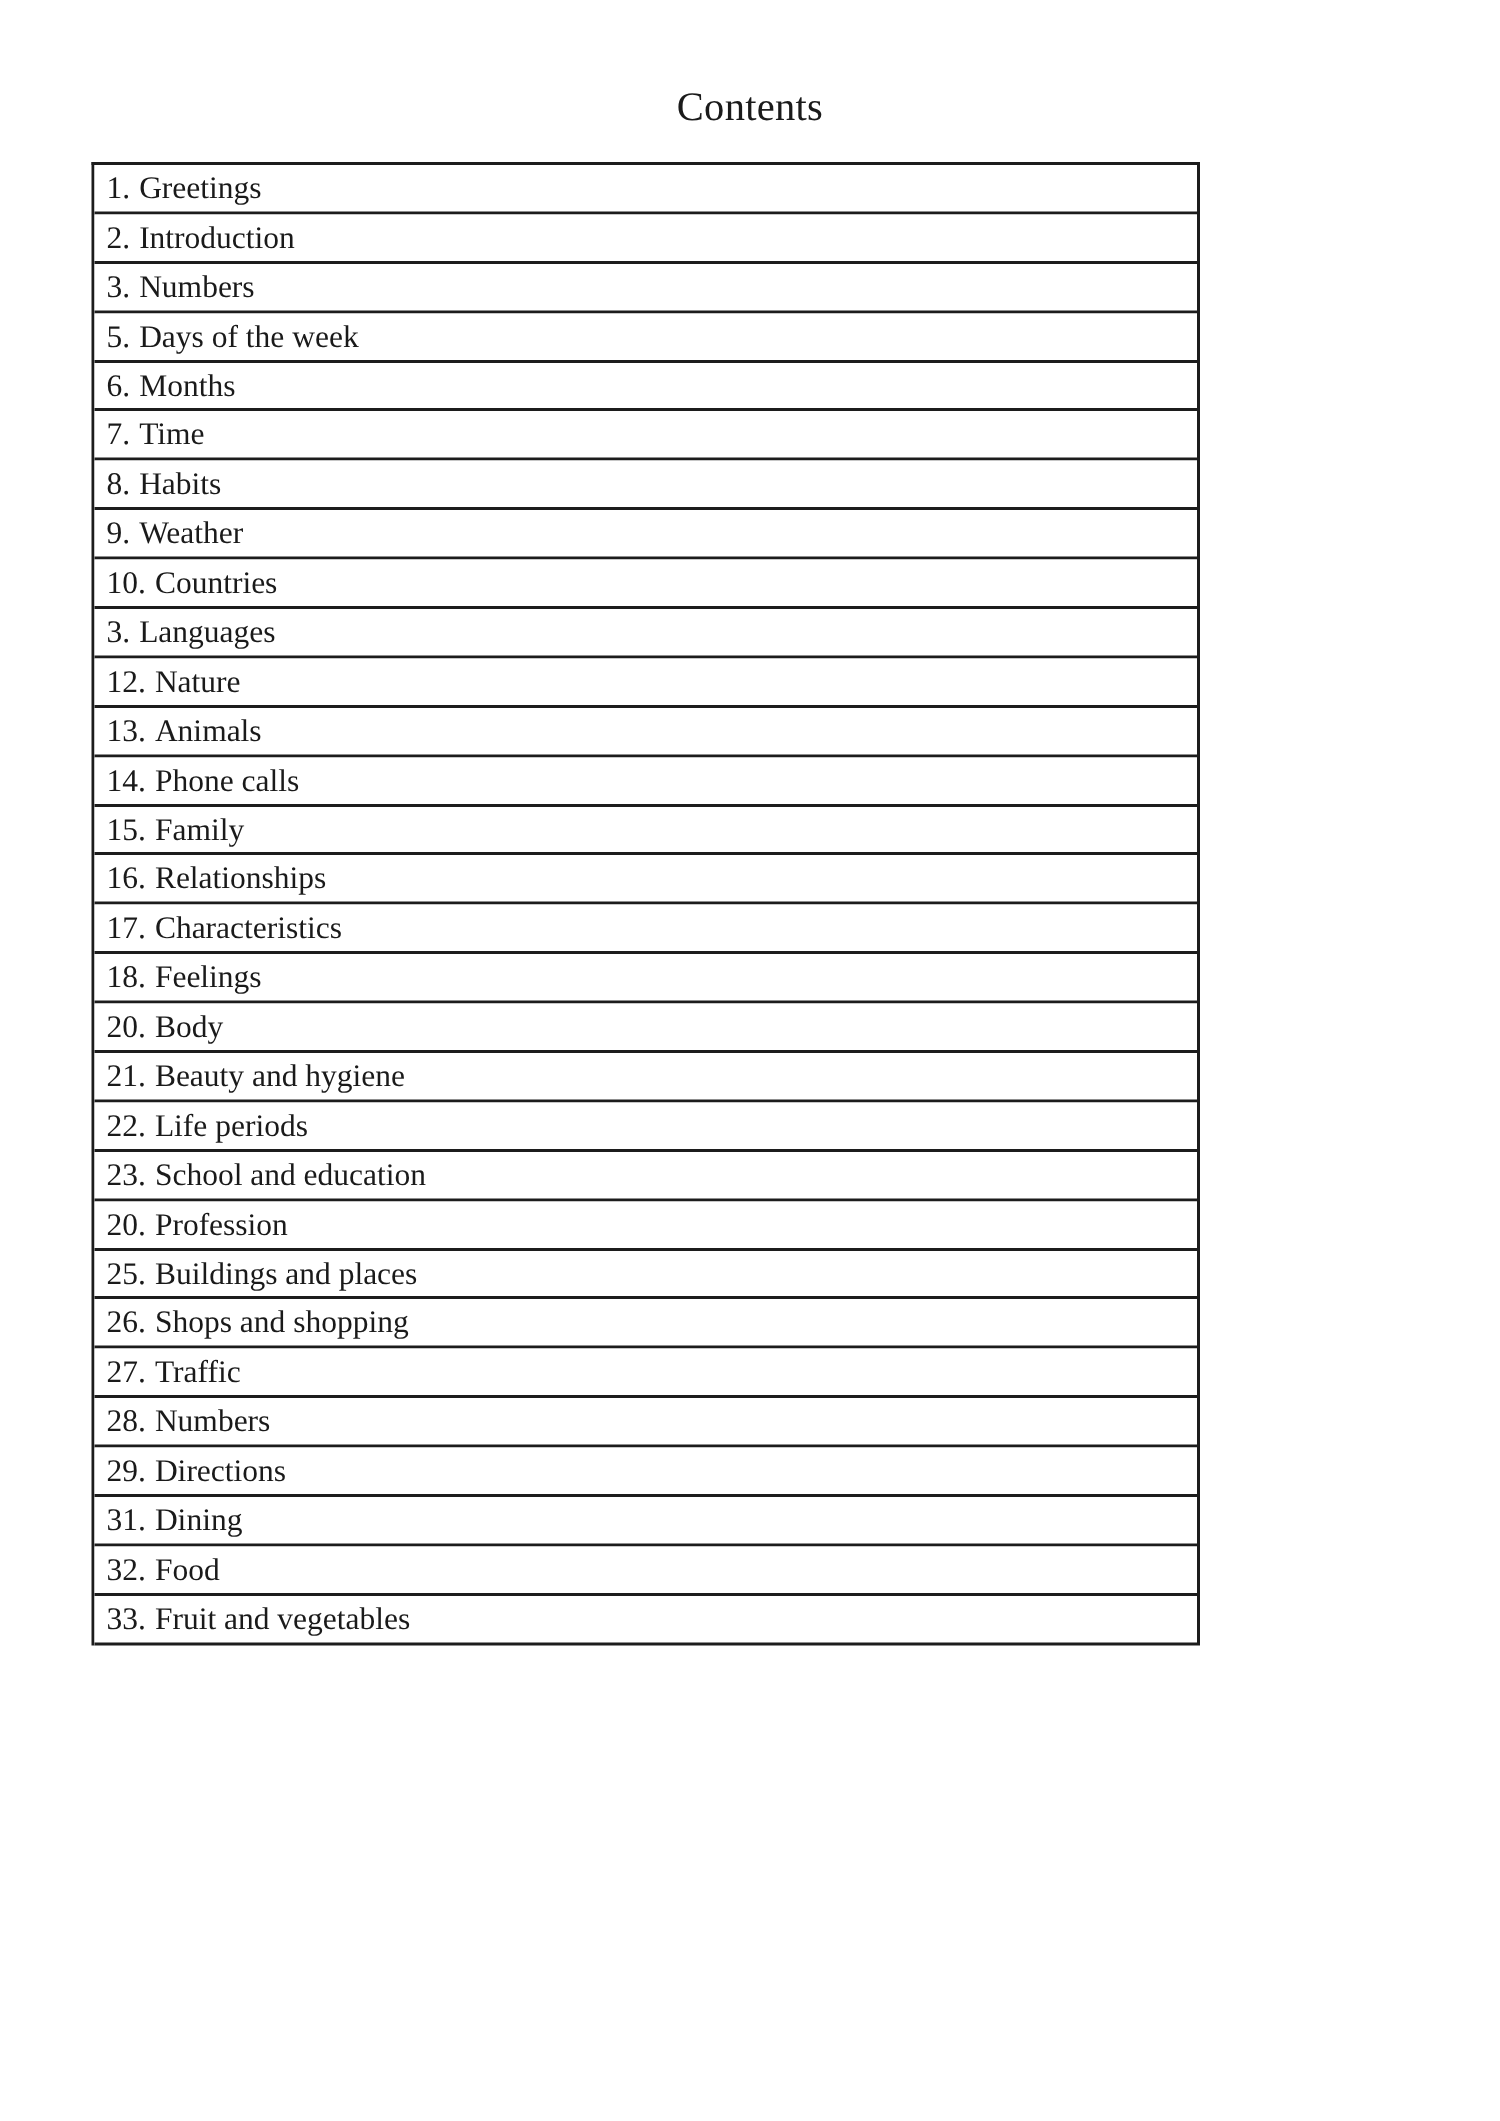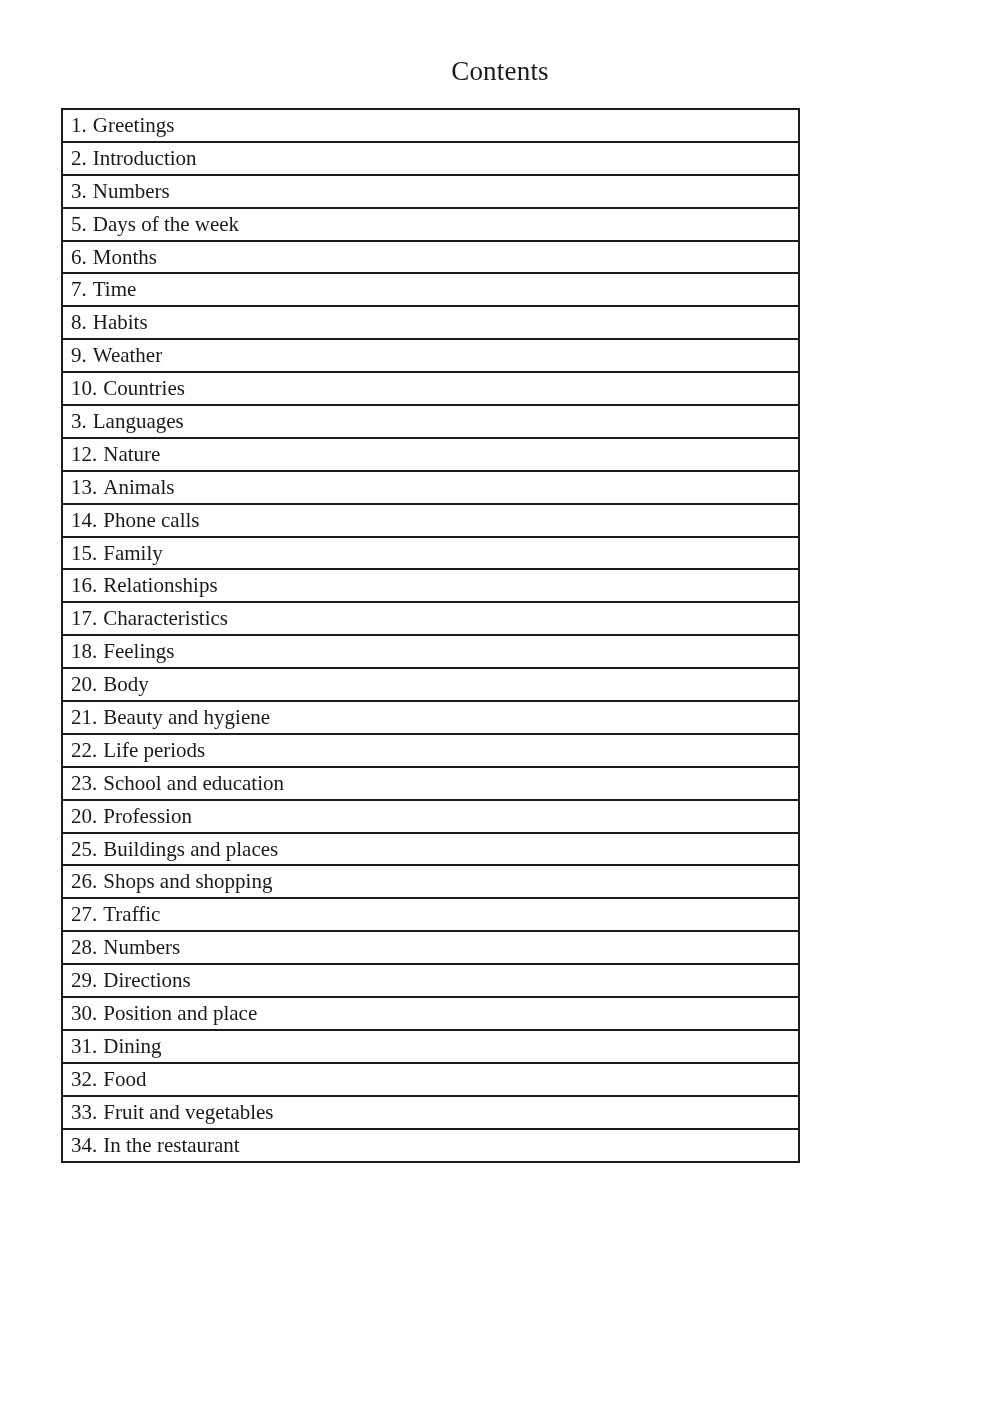--- a/index.html
+++ b/index.html
@@ -185,38 +185,28 @@
       <span class="row-number">28.</span><span class="row-label">Numbers</span>
     </span>
   </div>
       <div class="contents-row">
     <span class="row-text">
       <span class="row-number">29.</span><span class="row-label">Directions</span>
     </span>
   </div>
       <div class="contents-row">
     <span class="row-text">
-      <span class="row-number">30.</span><span class="row-label">Position and place</span>
-    </span>
-  </div>
-      <div class="contents-row">
-    <span class="row-text">
       <span class="row-number">31.</span><span class="row-label">Dining</span>
     </span>
   </div>
       <div class="contents-row">
     <span class="row-text">
       <span class="row-number">32.</span><span class="row-label">Food</span>
     </span>
   </div>
       <div class="contents-row">
     <span class="row-text">
       <span class="row-number">33.</span><span class="row-label">Fruit and vegetables</span>
     </span>
   </div>
-      <div class="contents-row">
-    <span class="row-text">
-      <span class="row-number">34.</span><span class="row-label">In the restaurant</span>
-    </span>
-  </div>
     </div>
 
 </div>
 
 </body></html>

